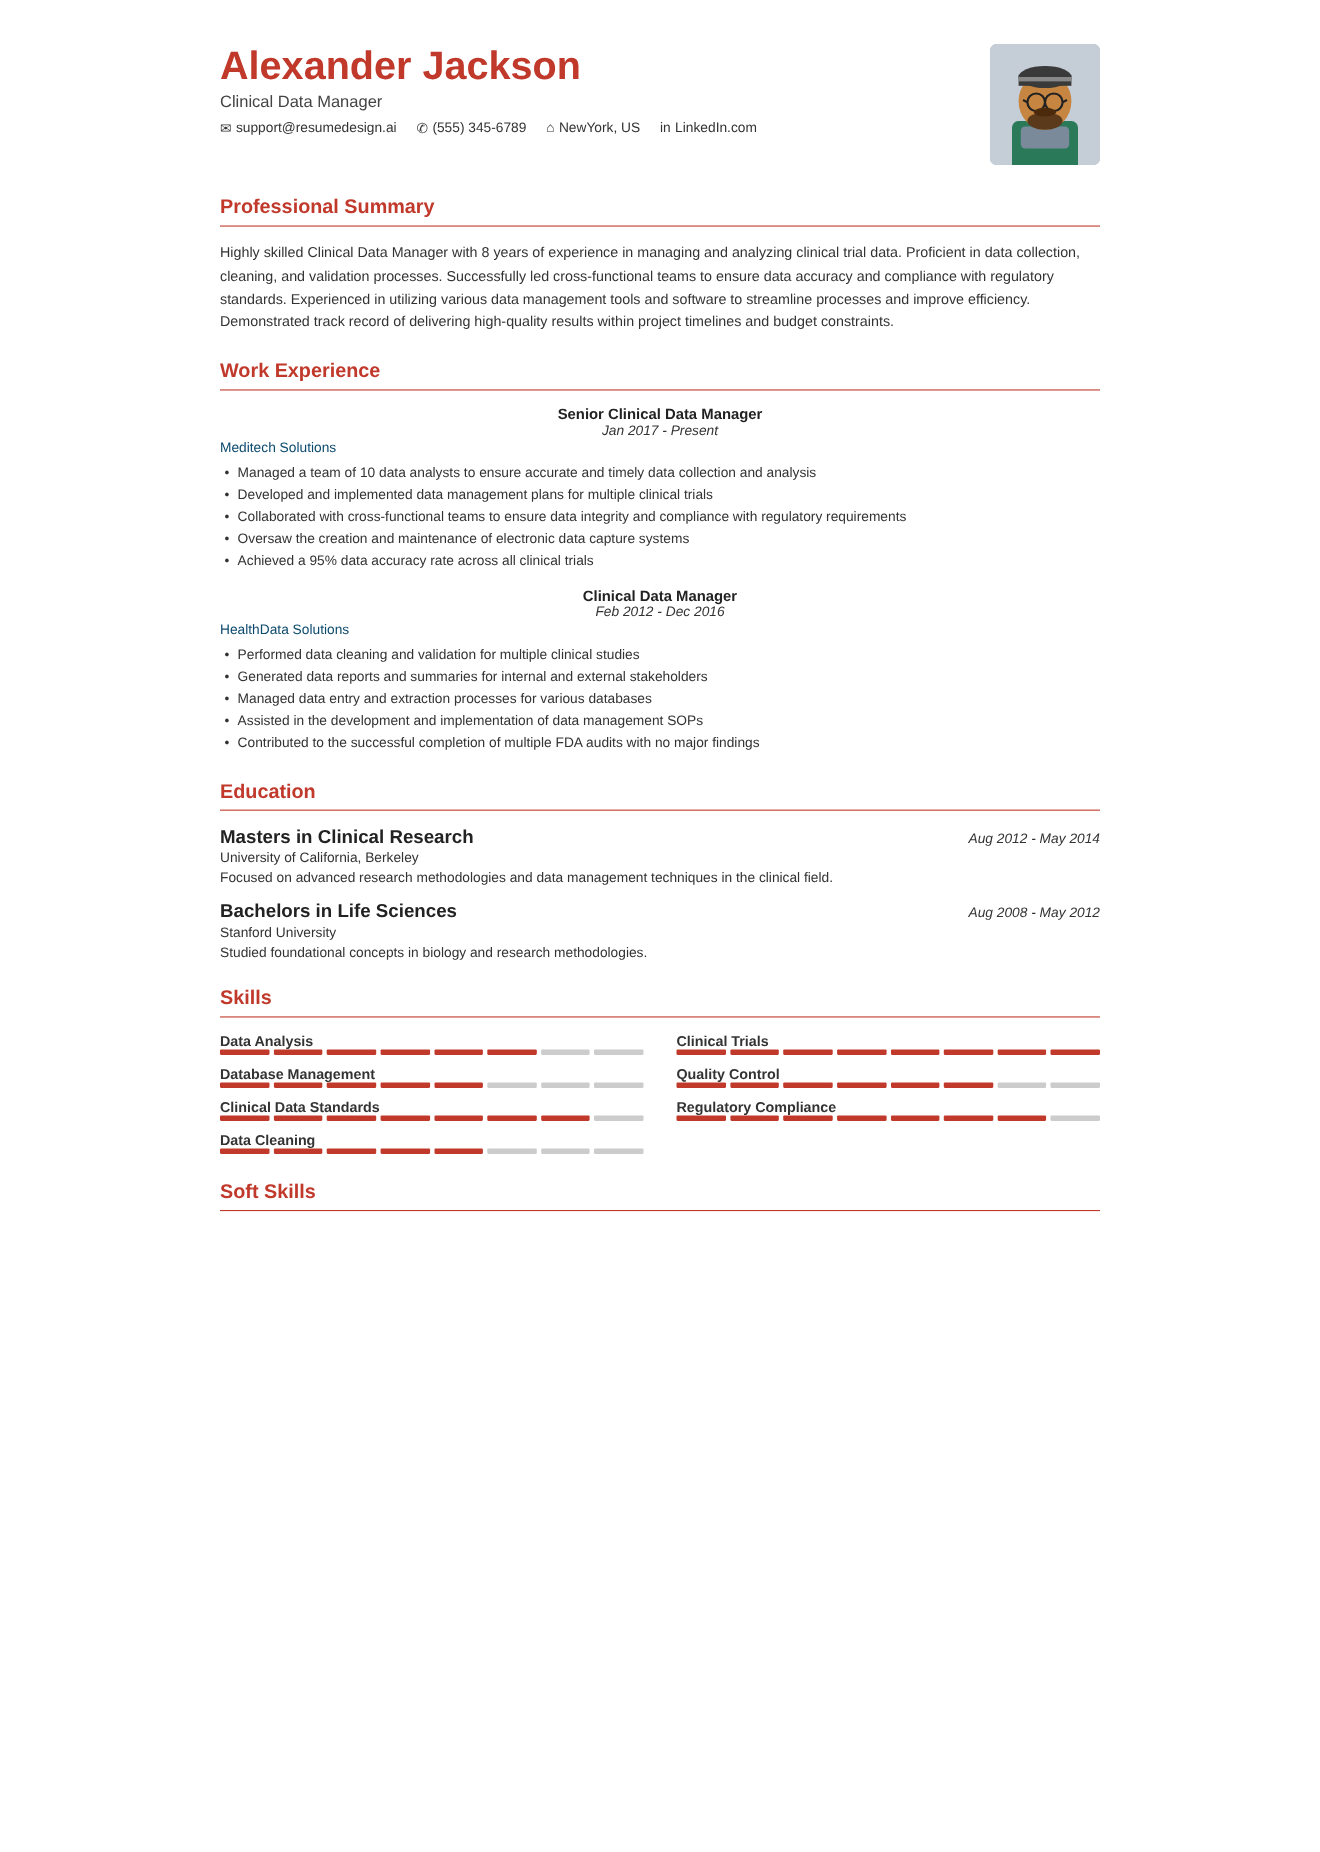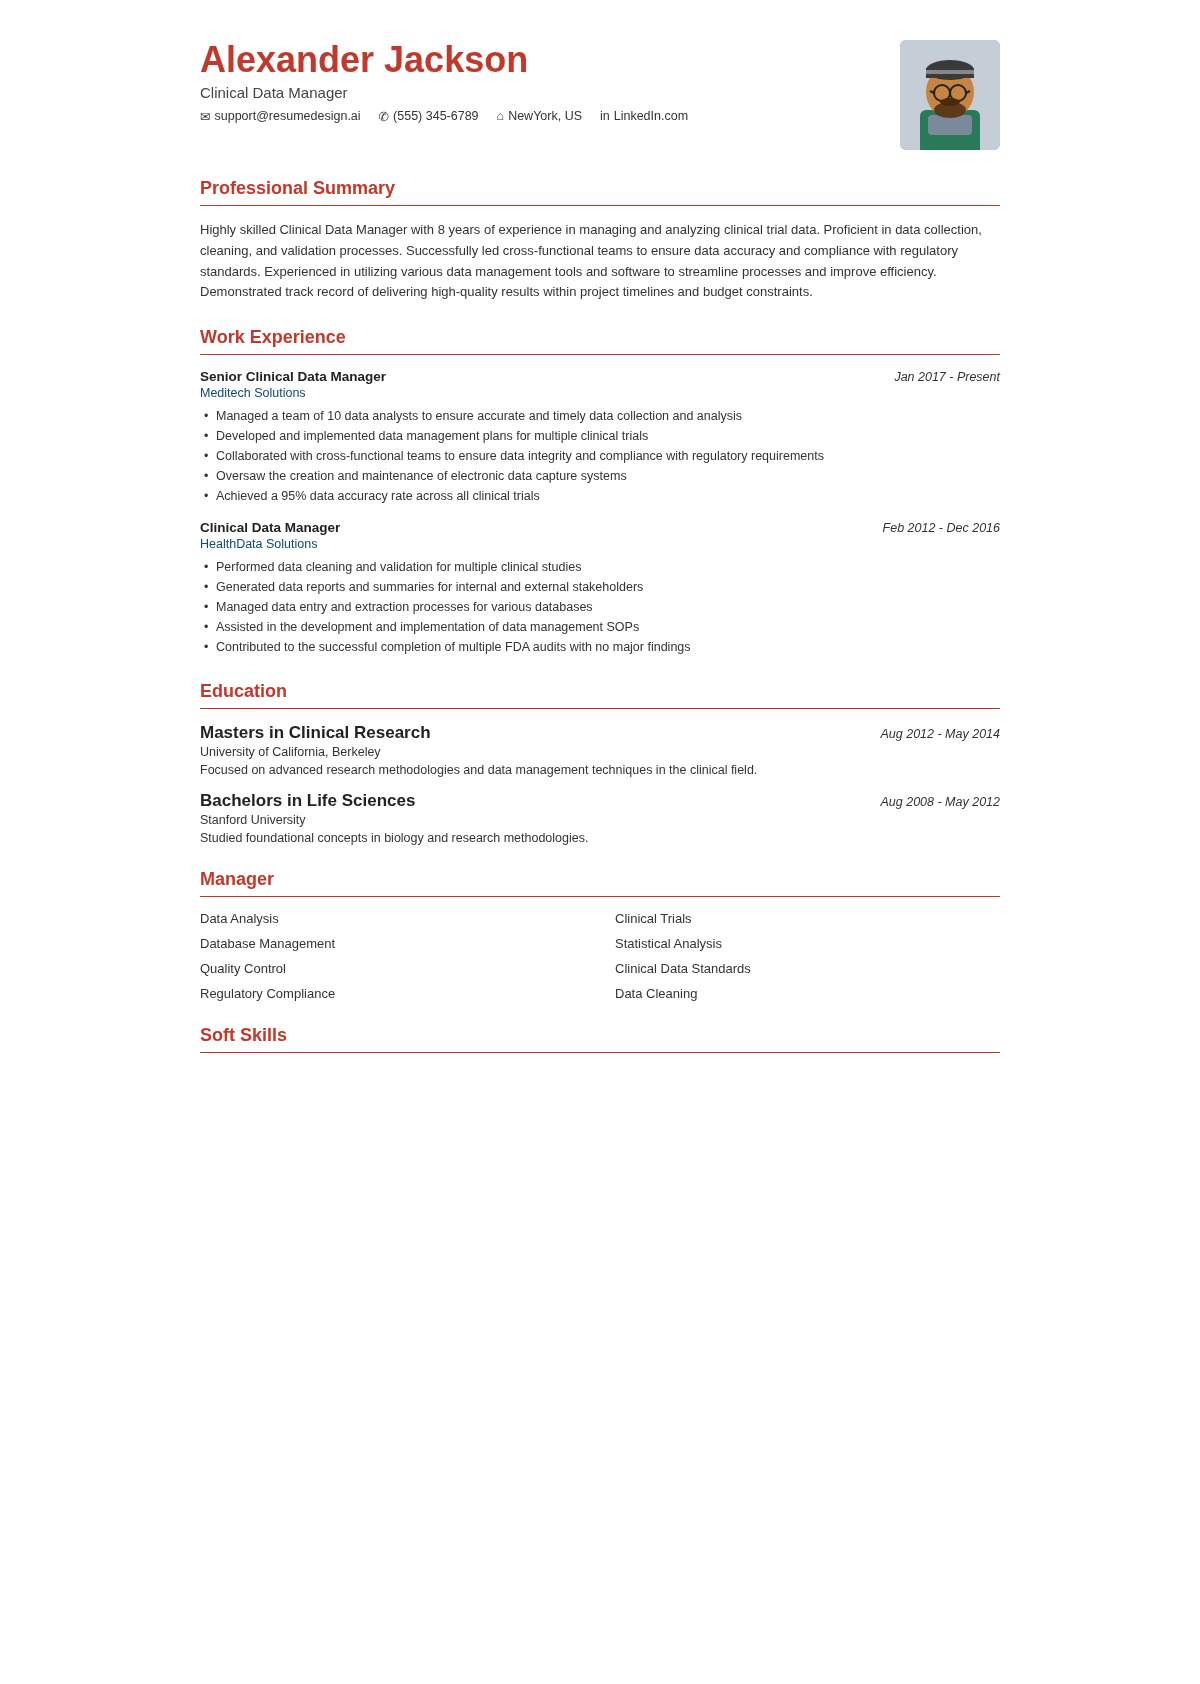--- a/index.html
+++ b/index.html
@@ -61,22 +61,23 @@
     }
     .section { margin-bottom: 24px; }
     .summary-text {
       font-size: 13px;
       line-height: 1.6;
       color: #333;
     }
     .job-header {
       display: flex;
       justify-content: space-between;
-      align-items: flex-end;
+      align-items: center;
       margin-bottom: 2px;
+      flex-direction: column;
     }
     .job-title {
       font-weight: bold;
       font-size: 13.5px;
     }
     .job-date {
       font-style: italic;
       font-size: 12.5px;
       color: #333;
     }
@@ -111,21 +112,21 @@
     }
     .edu-degree { font-weight: bold; font-size: 17px; }
     .edu-date { font-style: italic; font-size: 12.5px; color: #333; text-align: right; }
     .edu-school { font-size: 12.5px; color: #333; margin-bottom: 4px; }
     .edu-desc { font-size: 12.5px; color: #333; margin-bottom: 14px; }
     .skills-grid {
       display: grid;
       grid-template-columns: 1fr 1fr;
       gap: 10px 30px;
     }
-    .skill-item { display: flex; flex-direction: row; gap: 11px; }
+    .skill-item { display: flex; flex-direction: column; gap: 0; font-weight: bold; }
     .skill-name { font-size: 13px; color: #333; }
     .skill-bar-track {
       display: flex;
       gap: 4px;
     }
     .skill-segment {
       height: 5px;
       border-radius: 1px;
       flex: 1;
     }
@@ -243,21 +244,21 @@
     <div class="edu-header">
       <span class="edu-degree">Bachelors in Life Sciences</span>
       <span class="edu-date">Aug 2008 - May 2012</span>
     </div>
     <div class="edu-school">Stanford University</div>
     <div class="edu-desc">Studied foundational concepts in biology and research methodologies.</div>
   </div>
 </div>
 
 <div class="section">
-  <div class="section-title">Manager</div>
+  <div class="section-title">Skills</div>
   <hr class="section-divider">
   <div class="skills-grid" id="skills-grid">
       <div class="skill-item">
         <div class="skill-name">Data Analysis</div>
         <div class="skill-bar-track">
           <div class="skill-segment filled"></div>
           <div class="skill-segment filled"></div>
           <div class="skill-segment filled"></div>
           <div class="skill-segment filled"></div>
           <div class="skill-segment filled"></div>
@@ -286,33 +287,20 @@
           <div class="skill-segment filled"></div>
           <div class="skill-segment filled"></div>
           <div class="skill-segment filled"></div>
           <div class="skill-segment filled"></div>
           <div class="skill-segment empty"></div>
           <div class="skill-segment empty"></div>
           <div class="skill-segment empty"></div>
         </div>
       </div>
       <div class="skill-item">
-        <div class="skill-name">Statistical Analysis</div>
-        <div class="skill-bar-track">
-          <div class="skill-segment filled"></div>
-          <div class="skill-segment filled"></div>
-          <div class="skill-segment filled"></div>
-          <div class="skill-segment filled"></div>
-          <div class="skill-segment empty"></div>
-          <div class="skill-segment empty"></div>
-          <div class="skill-segment empty"></div>
-          <div class="skill-segment empty"></div>
-        </div>
-      </div>
-      <div class="skill-item">
         <div class="skill-name">Quality Control</div>
         <div class="skill-bar-track">
           <div class="skill-segment filled"></div>
           <div class="skill-segment filled"></div>
           <div class="skill-segment filled"></div>
           <div class="skill-segment filled"></div>
           <div class="skill-segment filled"></div>
           <div class="skill-segment filled"></div>
           <div class="skill-segment empty"></div>
           <div class="skill-segment empty"></div>

